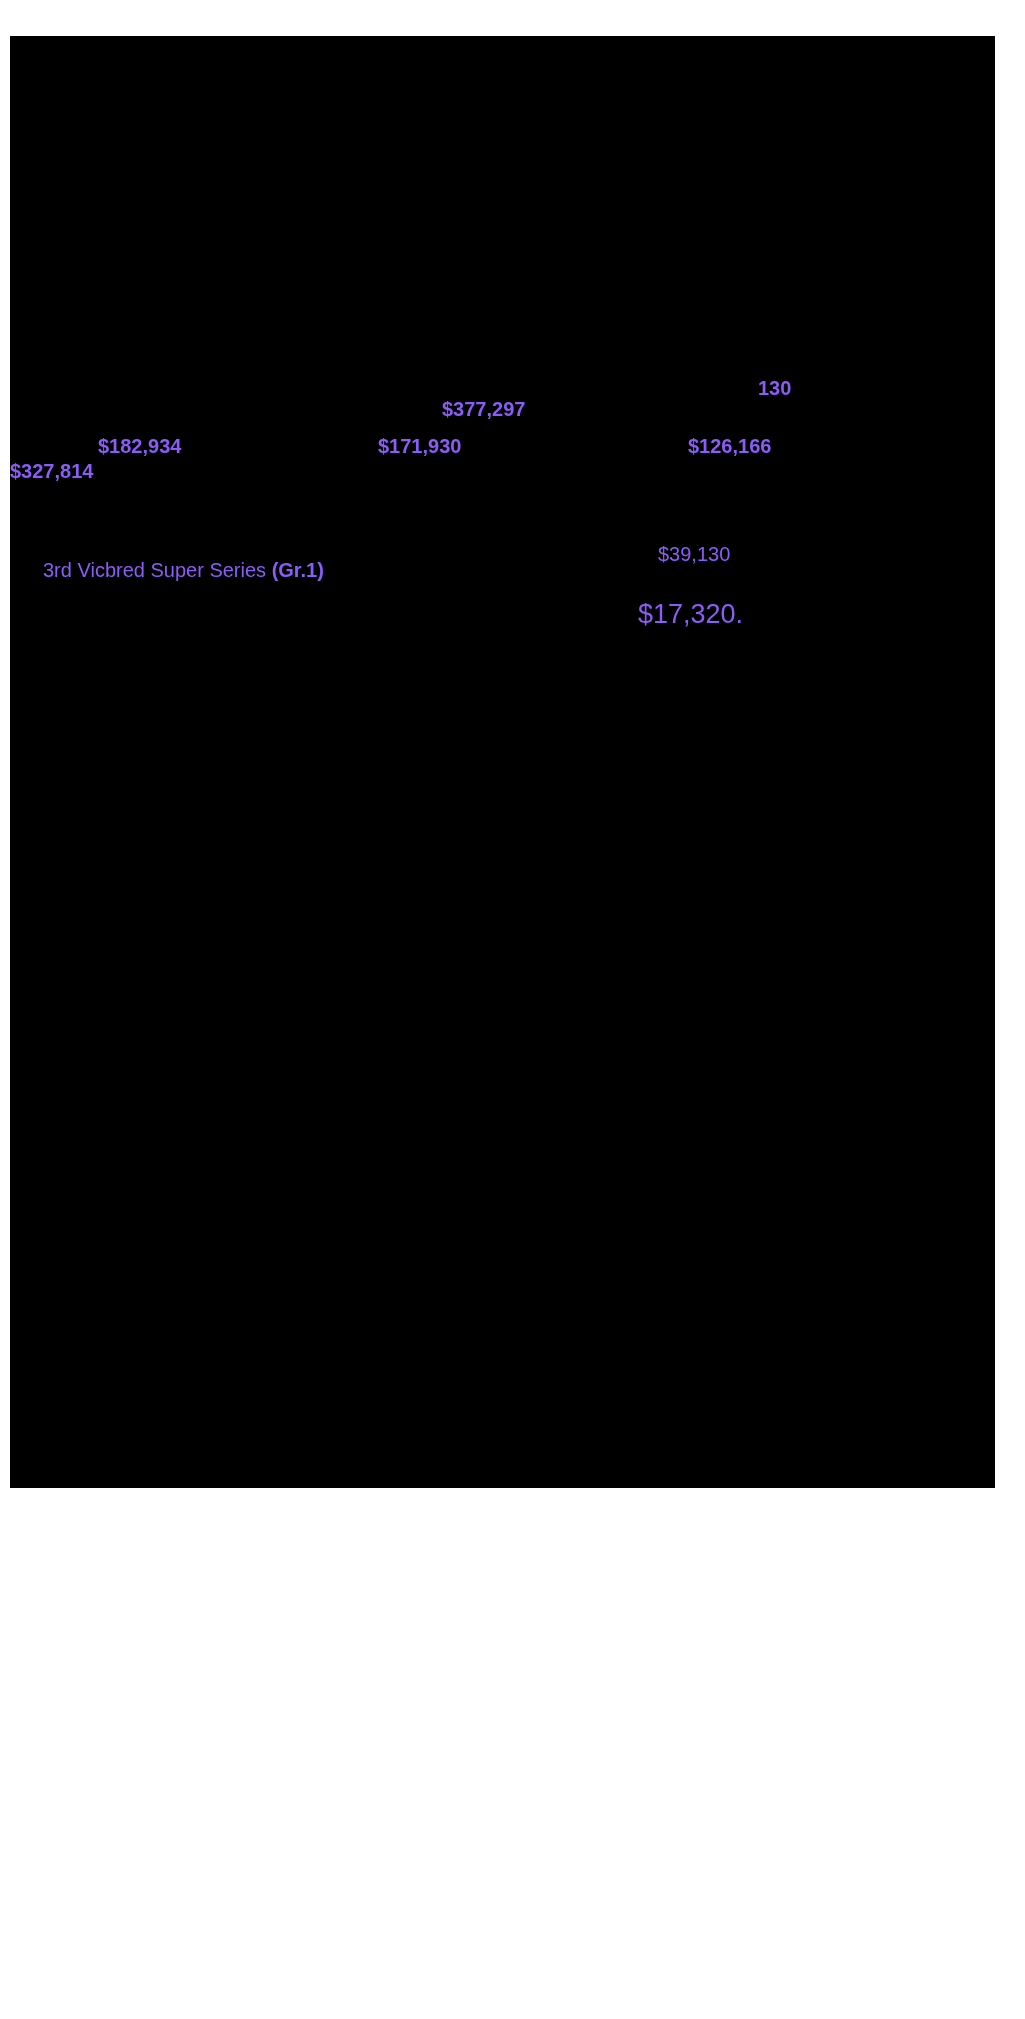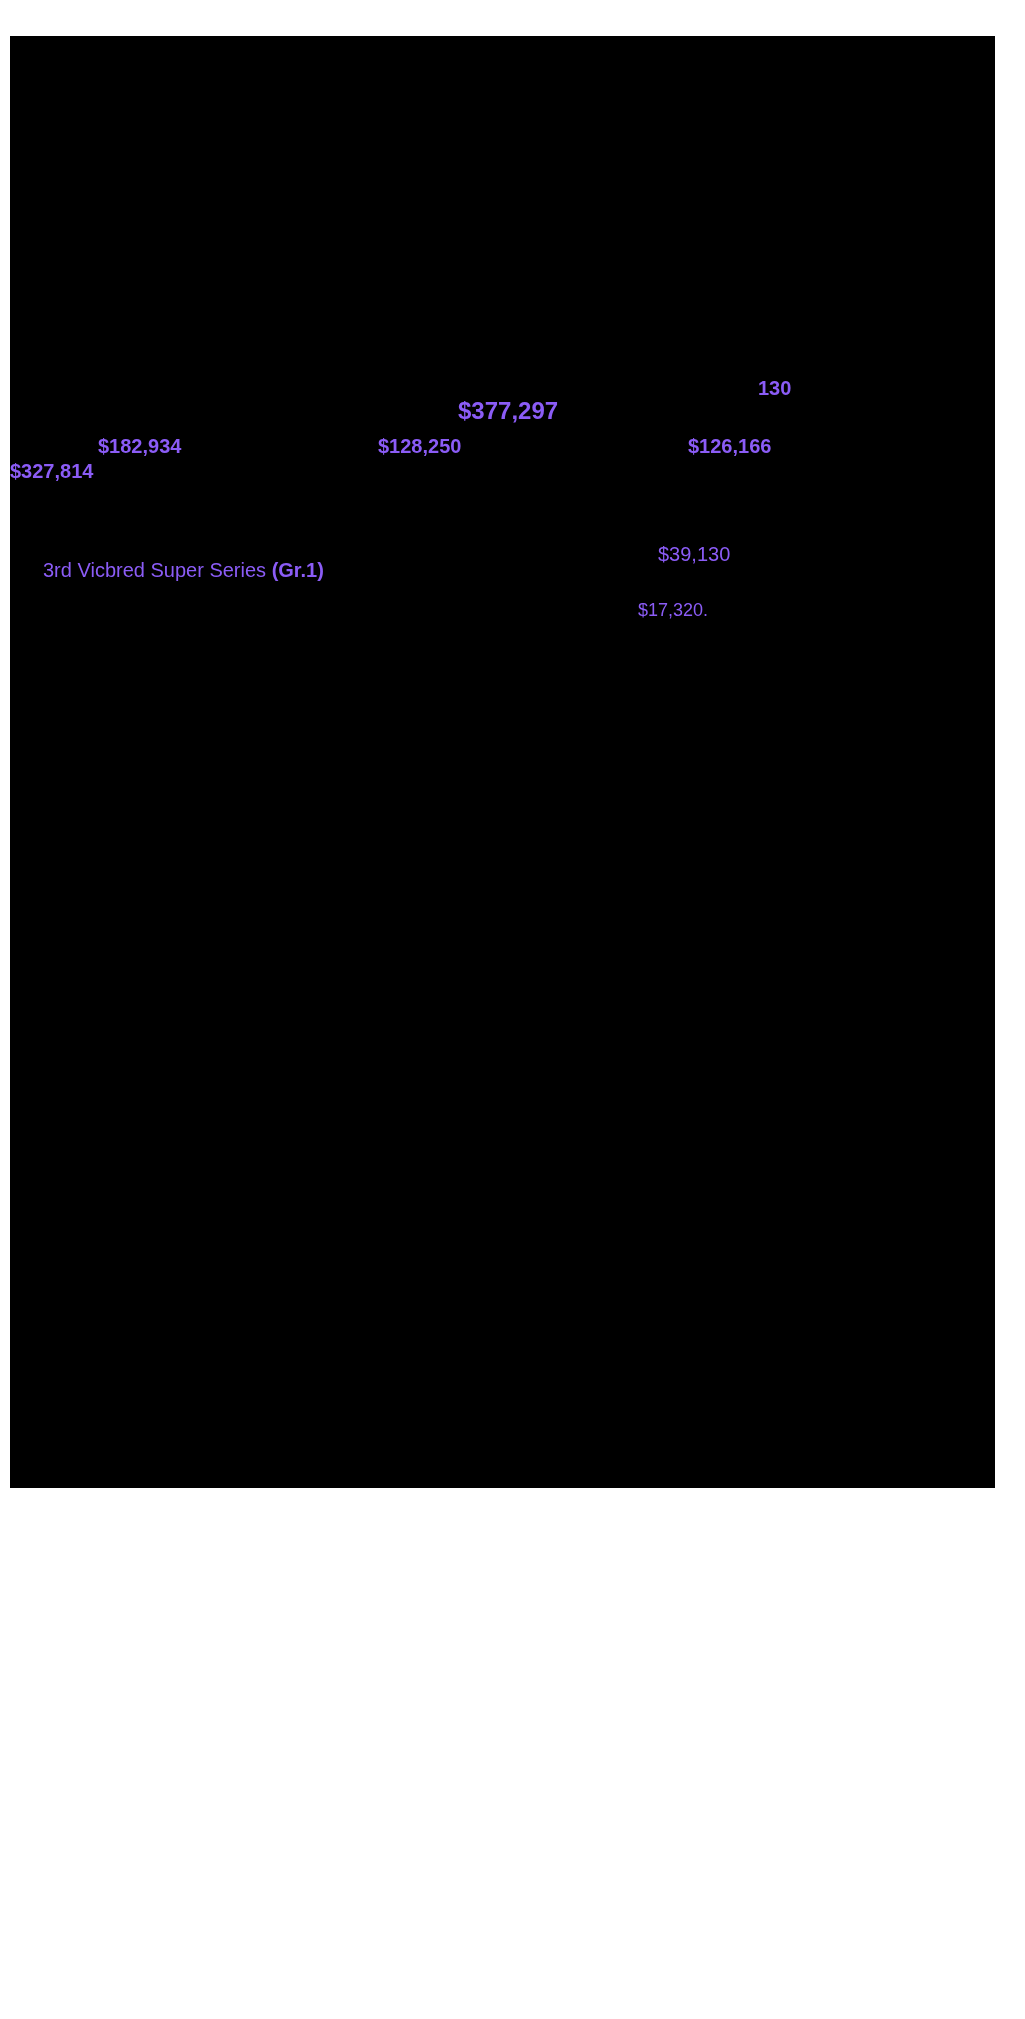--- a/index.html
+++ b/index.html
@@ -30,39 +30,39 @@
     color: #8b5cf6;
     white-space: nowrap;
     line-height: 1;
   }
   .bold {
     font-weight: bold;
   }
   .l-327814 { left: 0px;   top: 381px; font-size: 20px; margin-top: 44px; }
   .l-182934 { left: 88px;  top: 400px; font-size: 20px; }
   .l-128250 { left: 368px; top: 400px; font-size: 20px; }
-  .l-377297 { left: 448px; top: 363px; font-size: 24px; }
+  .l-377297 { left: 432px; top: 363px; font-size: 20px; }
   .l-126166 { left: 678px; top: 400px; font-size: 20px; }
   .l-130    { left: 748px; top: 342px; font-size: 20px; }
   .l-39130  { left: 648px; top: 508px; font-size: 20px; }
-  .l-17320  { left: 628px; top: 565px; font-size: 18px; }
+  .l-17320  { left: 628px; top: 565px; font-size: 27px; }
   .l-race   { left: 33px;  top: 524px; font-size: 20px; }
   .l-race .normal { font-weight: normal; }
 </style>
 </head>
 <body>
 
 <div id="page">
   <div id="canvas">
 
     <span class="lbl bold l-327814">$327,814</span>
 
     <span class="lbl bold l-182934">$182,934</span>
 
-    <span class="lbl bold l-128250">$128,250</span>
+    <span class="lbl bold l-128250">$171,930</span>
 
     <span class="lbl bold l-377297">$377,297</span>
 
     <span class="lbl bold l-126166">$126,166</span>
 
     <span class="lbl bold l-130">130</span>
 
     <span class="lbl l-39130">$39,130</span>
 
     <span class="lbl l-17320">$17,320.</span>

